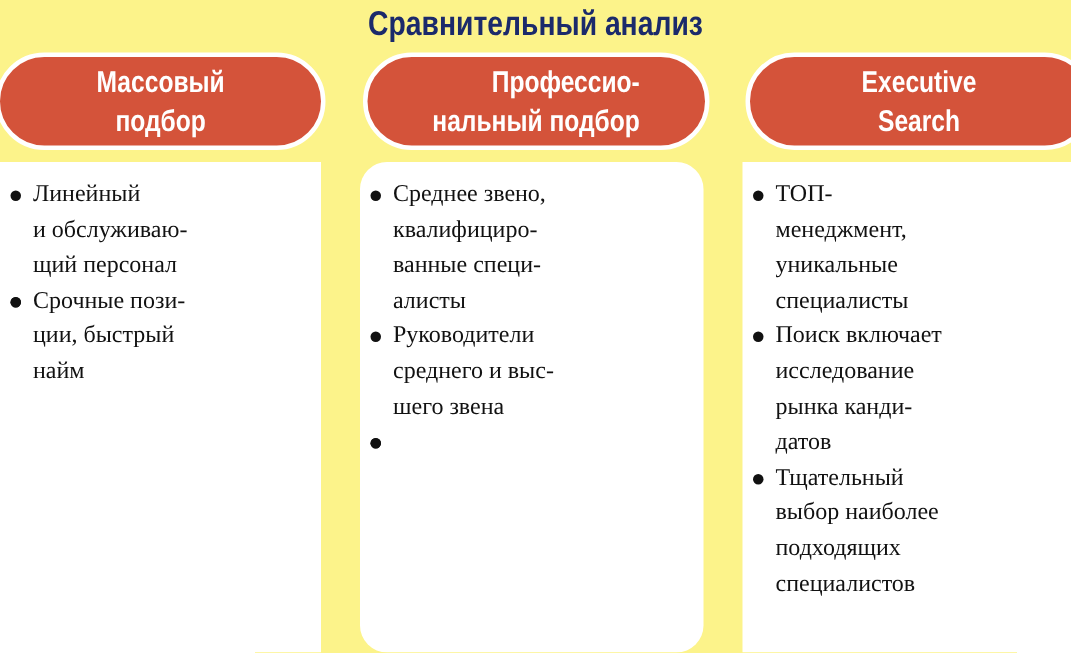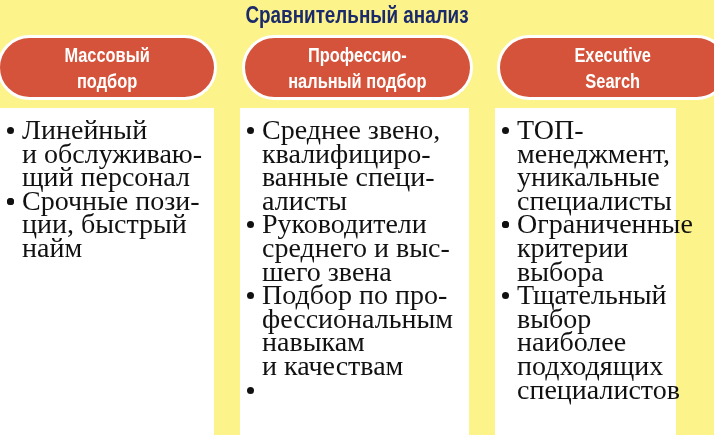--- a/index.html
+++ b/index.html
@@ -38,21 +38,21 @@
     .col {
       position: absolute; top: 108px; bottom: 0;
       background: #FFFFFF;
     }
     .col ul {
       list-style: none; margin: 0; padding: 10px 0 0 0;
     }
     .col li {
       position: relative;
       padding-left: 22px;
-      font-size: 28px;
+      font-size: 16px;
       line-height: 23.6px;
       color: #111111;
       white-space: pre-line;
     }
     .col li .bullet {
       position: absolute; left: 7px; top: 9px;
       width: 7px; height: 7px; border-radius: 50%;
       background: #111111;
     }
   </style>
@@ -70,52 +70,50 @@
     <li><span class="bullet"></span><span>Линейный
 и обслуживаю-
 щий персонал</span></li>
     <li><span class="bullet"></span></li>
     <li><span class="bullet"></span><span>Срочные пози-
 ции, быстрый
 найм</span></li>
   </ul>
 </div>
 
-<div class="pill" style="left:242px; width:225px;">
+<div class="pill" style="left:242px; width:225px;text-align:right;">
   <span class="label">Профессио-
 нальный подбор</span>
 </div>
-<div class="col" style="left:240px; width:229px;">
+<div class="col" style="left:240px; width:229px;border-radius:18px;">
   <ul>
     <li><span class="bullet"></span><span>Среднее звено,
 квалифициро-
 ванные специ-
 алисты</span></li>
     <li><span class="bullet"></span><span>Руководители
 среднего и выс-
 шего звена</span></li>
-    <li><span class="bullet"></span><span>Подбор по про-
-фессиональным
-навыкам
-и качествам</span></li>
+    <li><span class="bullet"></span></li>
     <li><span class="bullet"></span></li>
   </ul>
 </div>
 
 <div class="pill" style="left:497px; width:226px;">
   <span class="label">Executive
 Search</span>
 </div>
-<div class="col" style="left:495px; width:181px;">
+<div class="col" style="left:495px; width:219px;">
   <ul>
     <li><span class="bullet"></span><span>ТОП-
 менеджмент,
 уникальные
 специалисты</span></li>
-    <li><span class="bullet"></span></li>
-    <li><span class="bullet"></span><span>Ограниченные
-критерии выбора</span></li>
+    <li><span class="bullet"></span><span>Поиск включает
+исследование
+рынка канди-
+датов</span></li>
     <li><span class="bullet"></span><span>Тщательный
 выбор наиболее
 подходящих
 специалистов</span></li>
   </ul>
 </div>
 
 </body></html>

